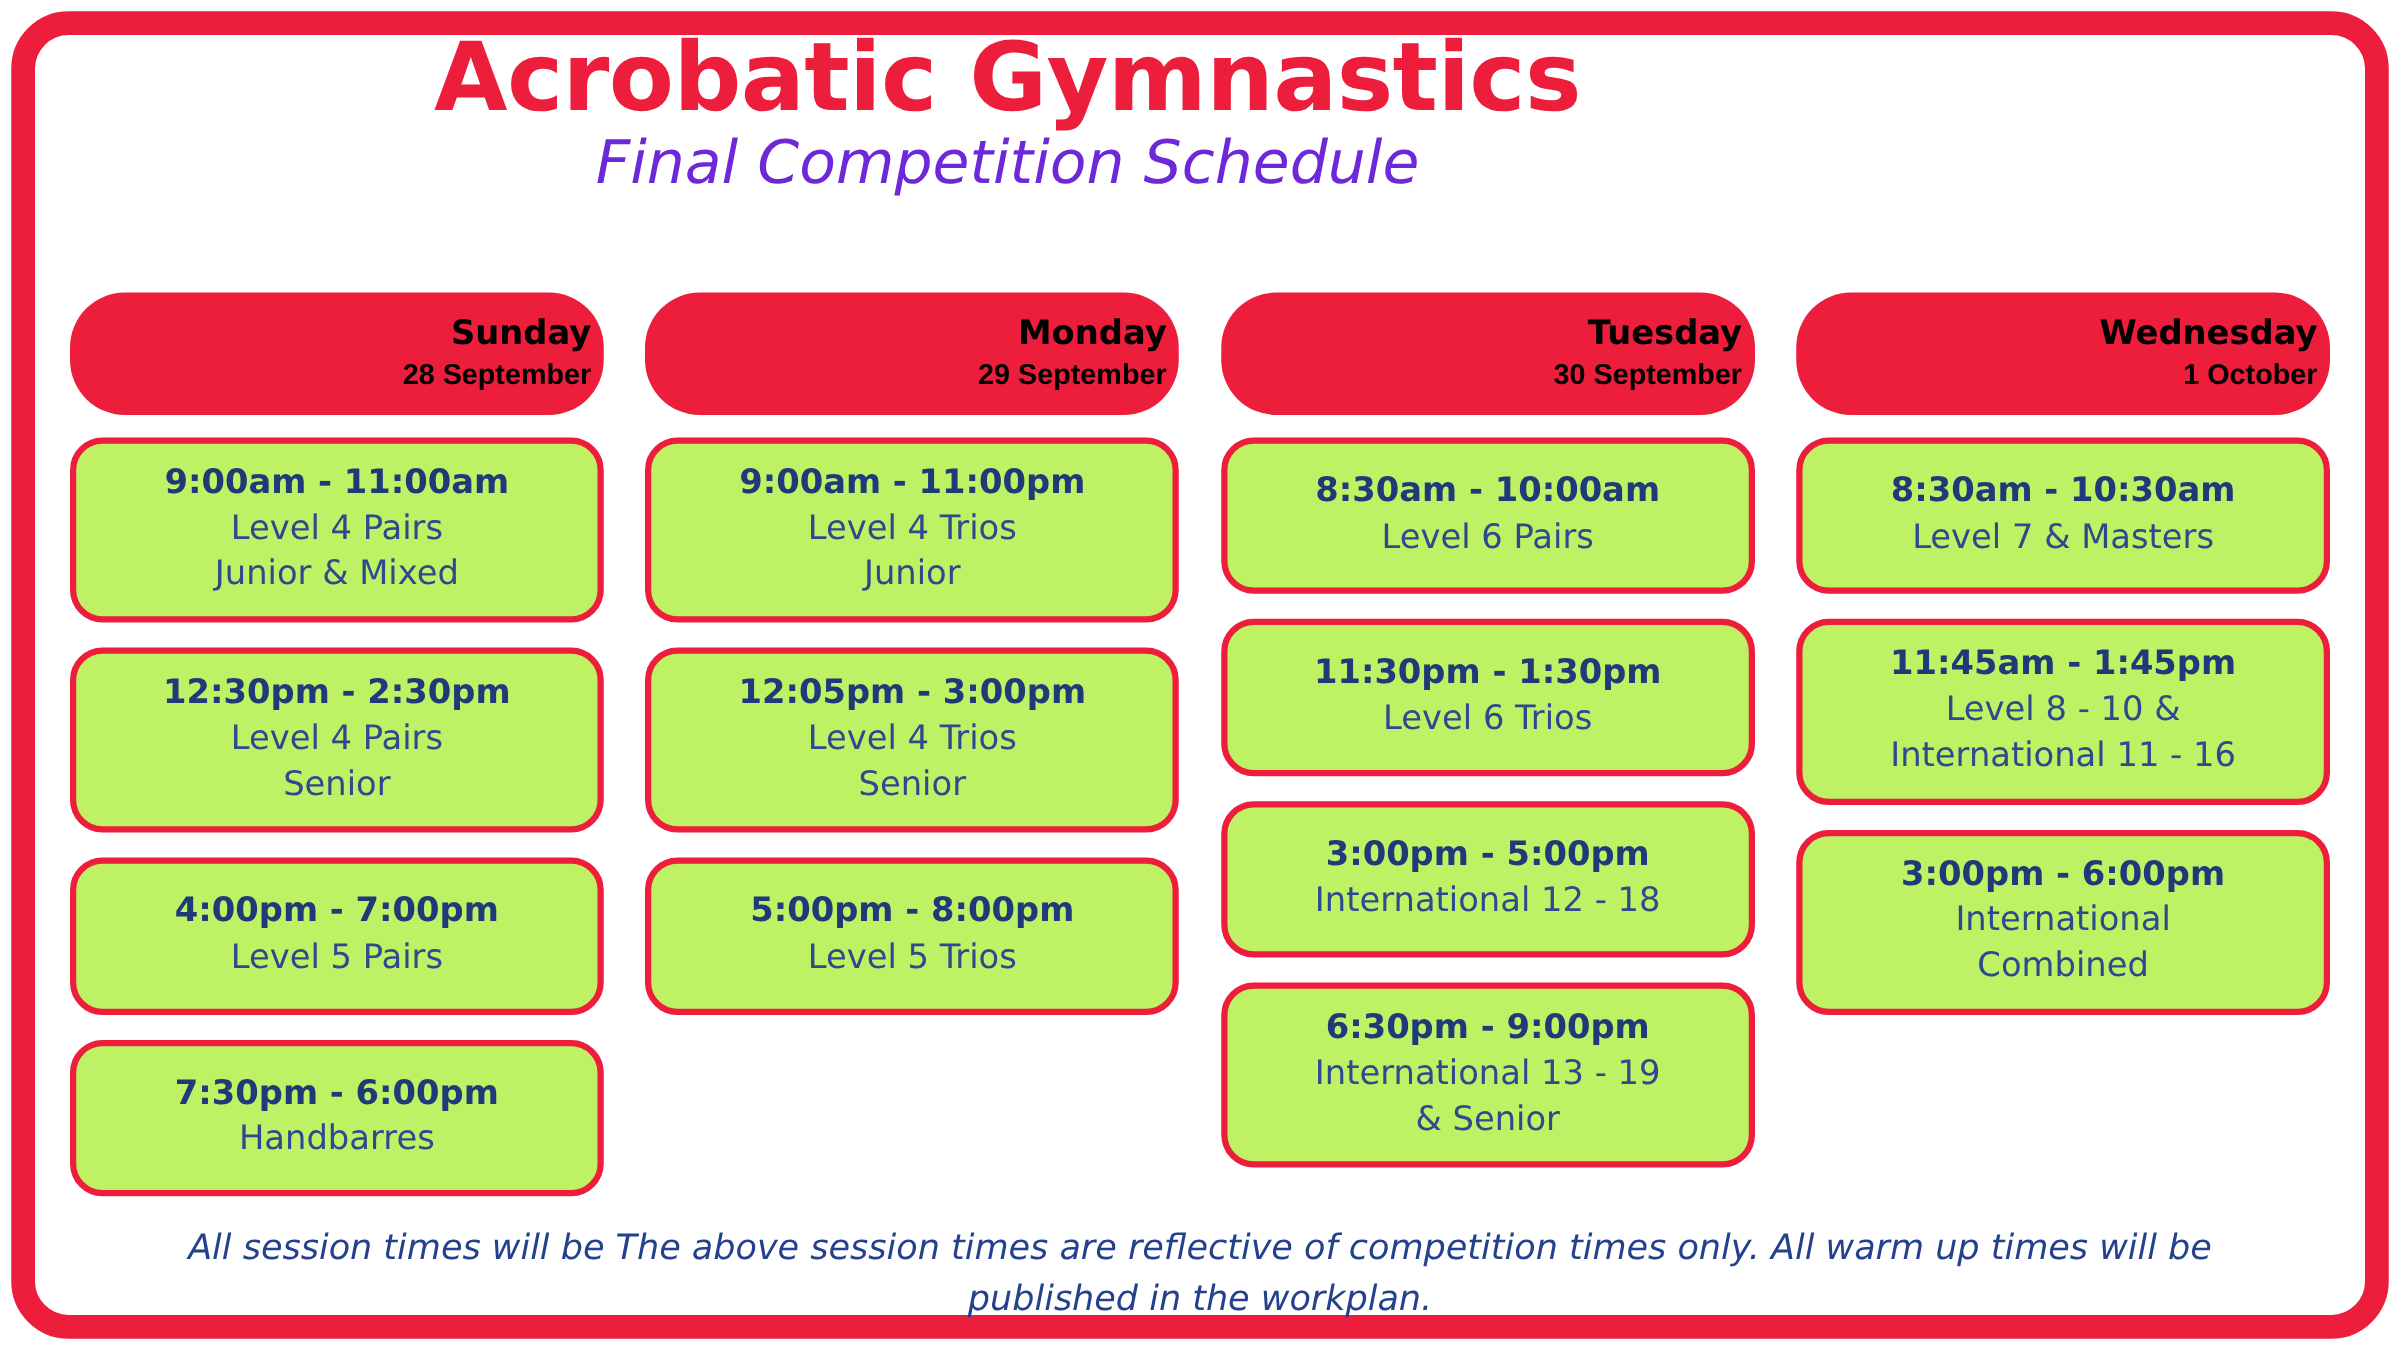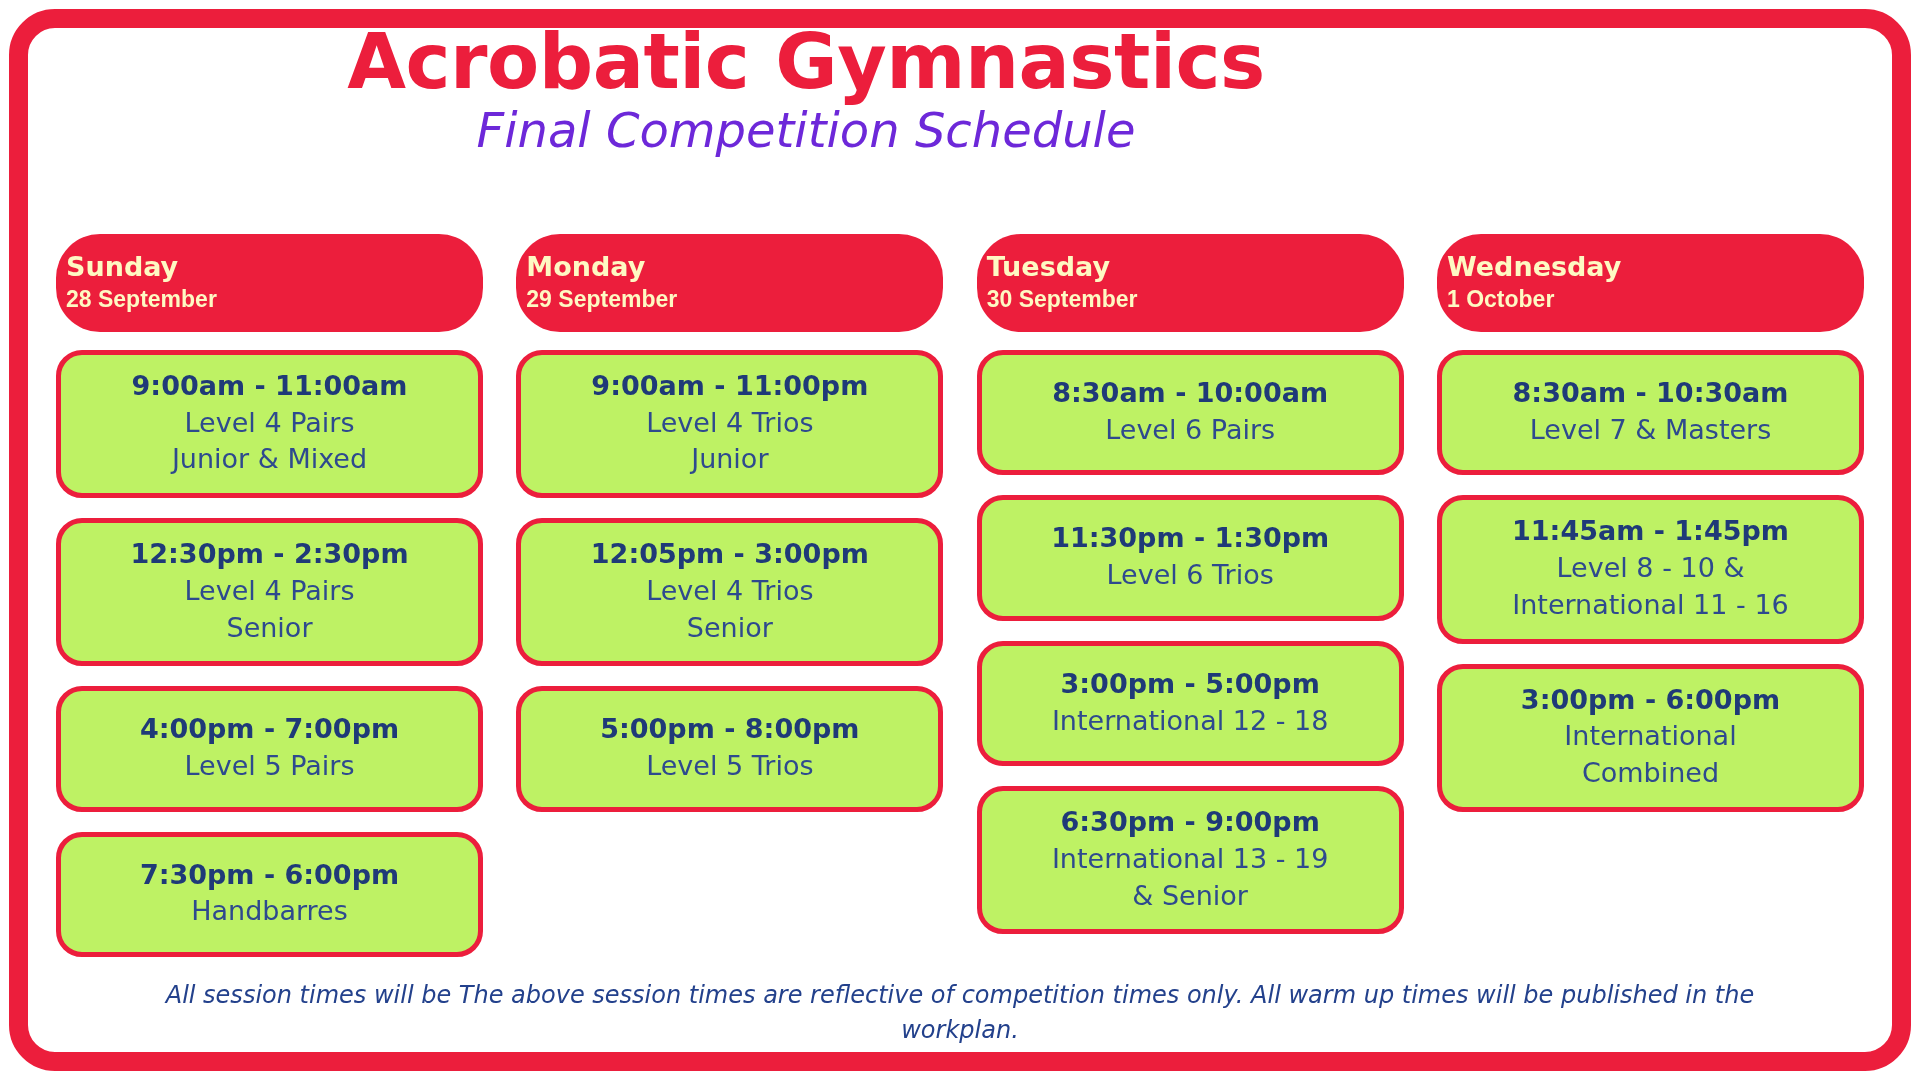--- a/index.html
+++ b/index.html
@@ -76,22 +76,22 @@
     width: 427px;
     display: flex;
     flex-direction: column;
   }
 
   
   .day-header {
     background: #EC1E3C;
     border-radius: 44px;
     padding: 13px 10px 16px 10px;
-    text-align: left;
-    color: #fef9c3;
+    text-align: right;
+    color: #000000;
     margin-bottom: 18px;
     min-height: 98px;
     display: flex;
     flex-direction: column;
     justify-content: center;
   }
 
   .day-name {
     font-family: "DejaVu Sans", sans-serif;
     font-size: 27px;
@@ -146,21 +146,21 @@
 
   
   #footer-note {
     position: absolute;
     left: 110px;
     top: 978px;
     width: 1700px;
     text-align: center;
     font-family: "DejaVu Sans", sans-serif;
     font-style: italic;
-    font-size: 24px;
+    font-size: 28px;
     font-weight: 400;
     color: #23418C;
     line-height: 1.45;
   }
 </style>
 </head>
 <body>
 
 <div id="poster">
 

